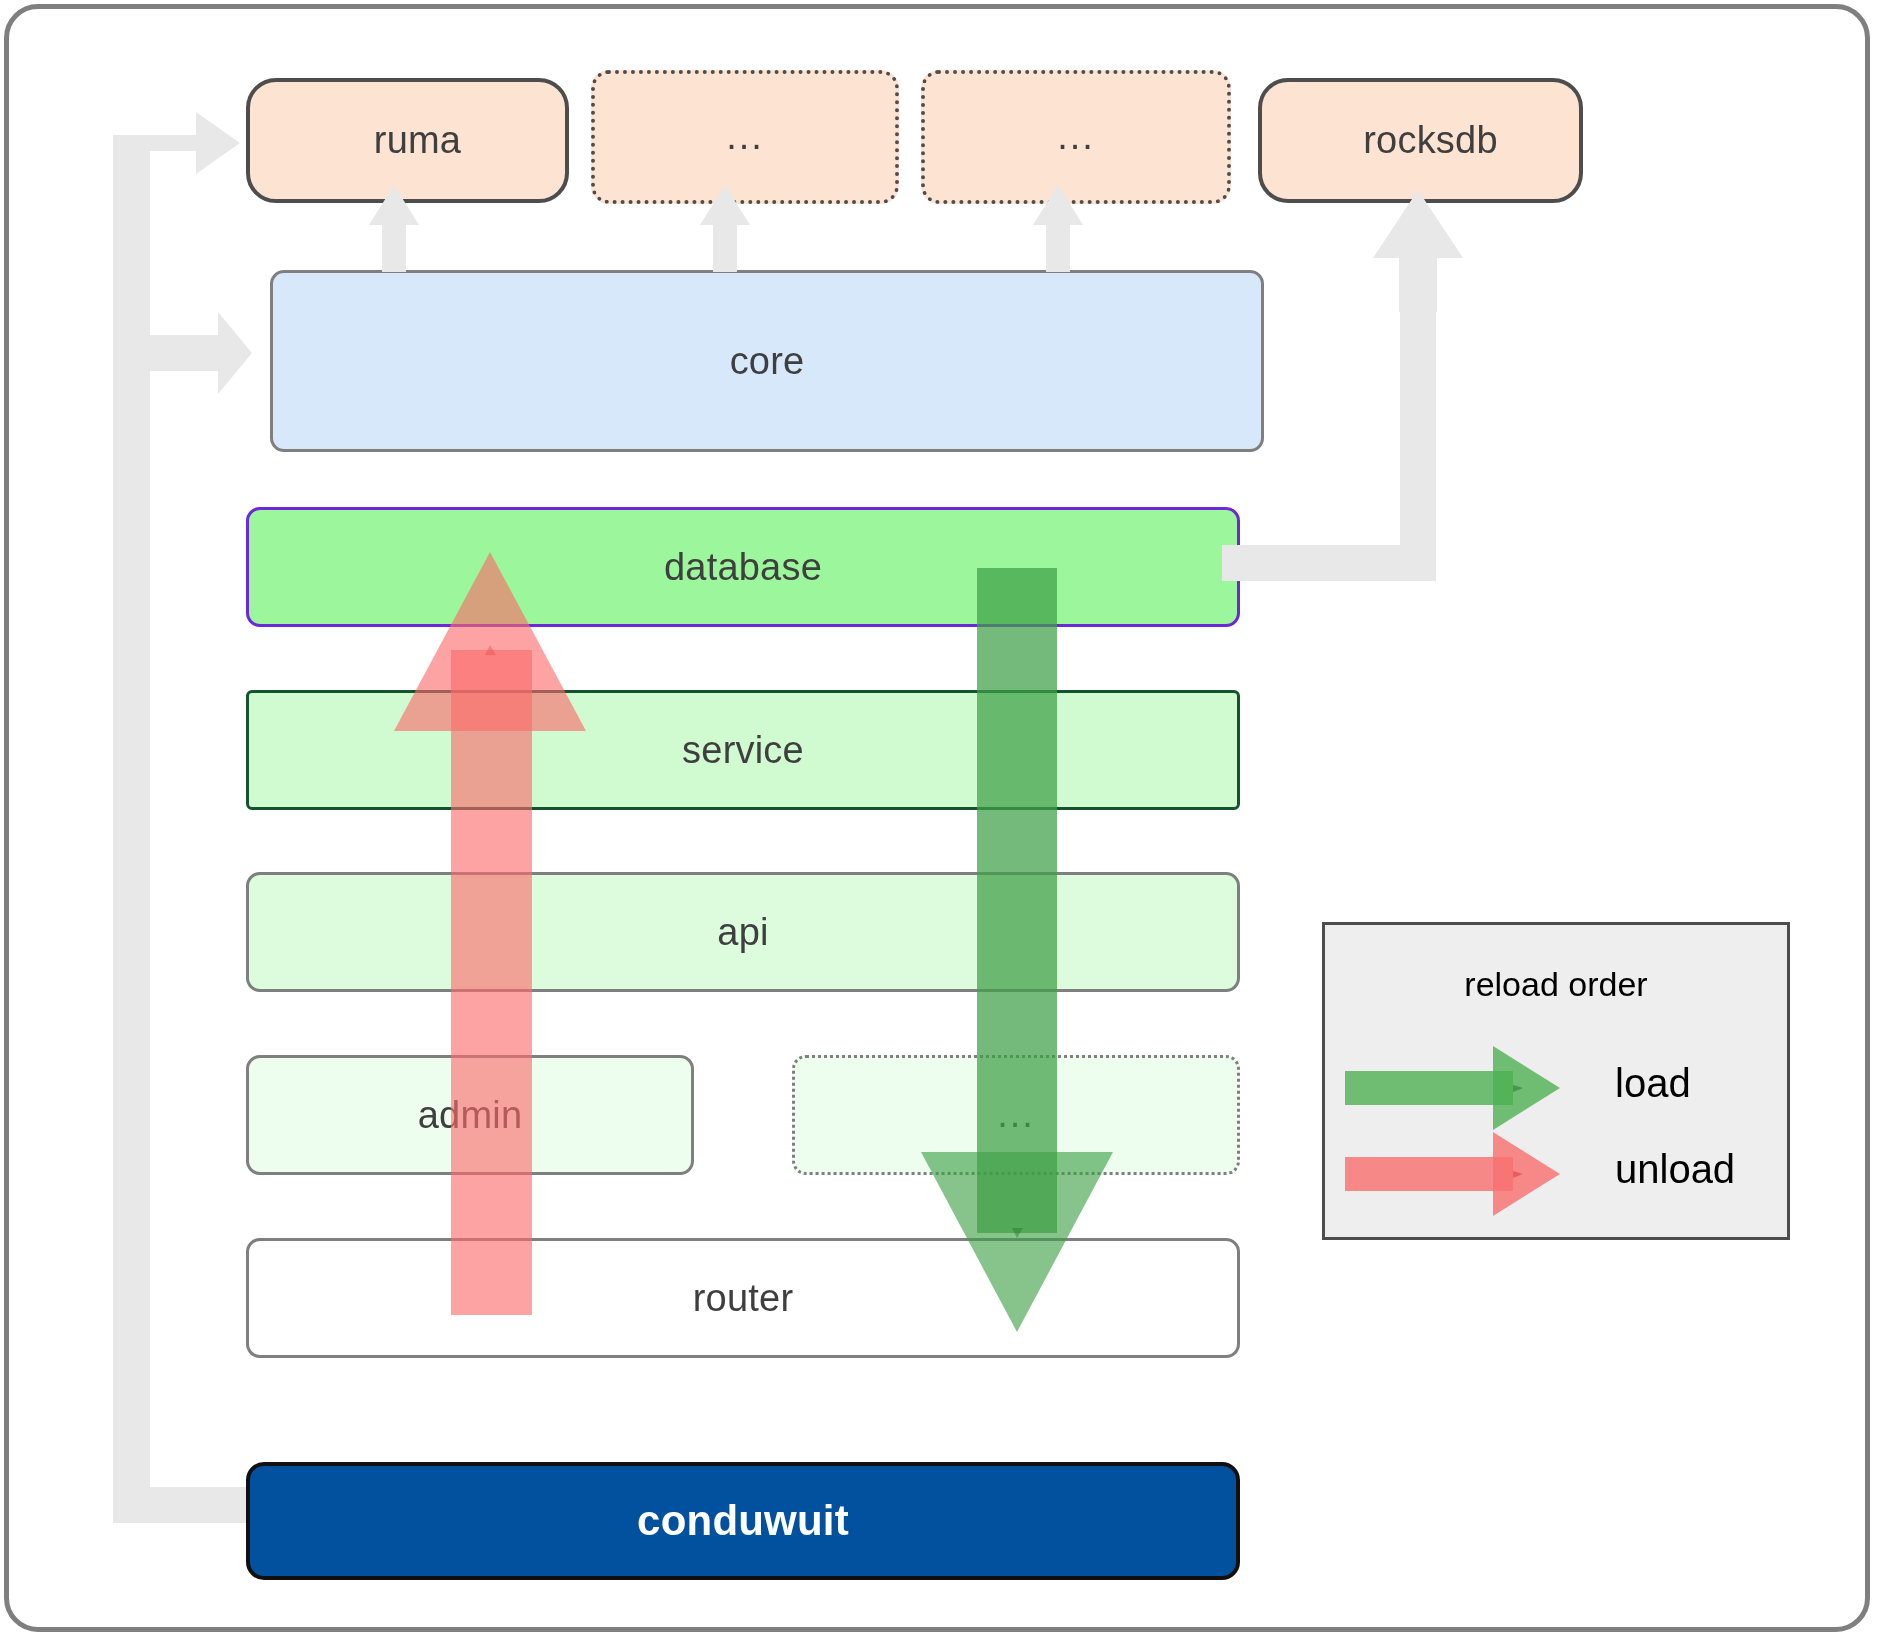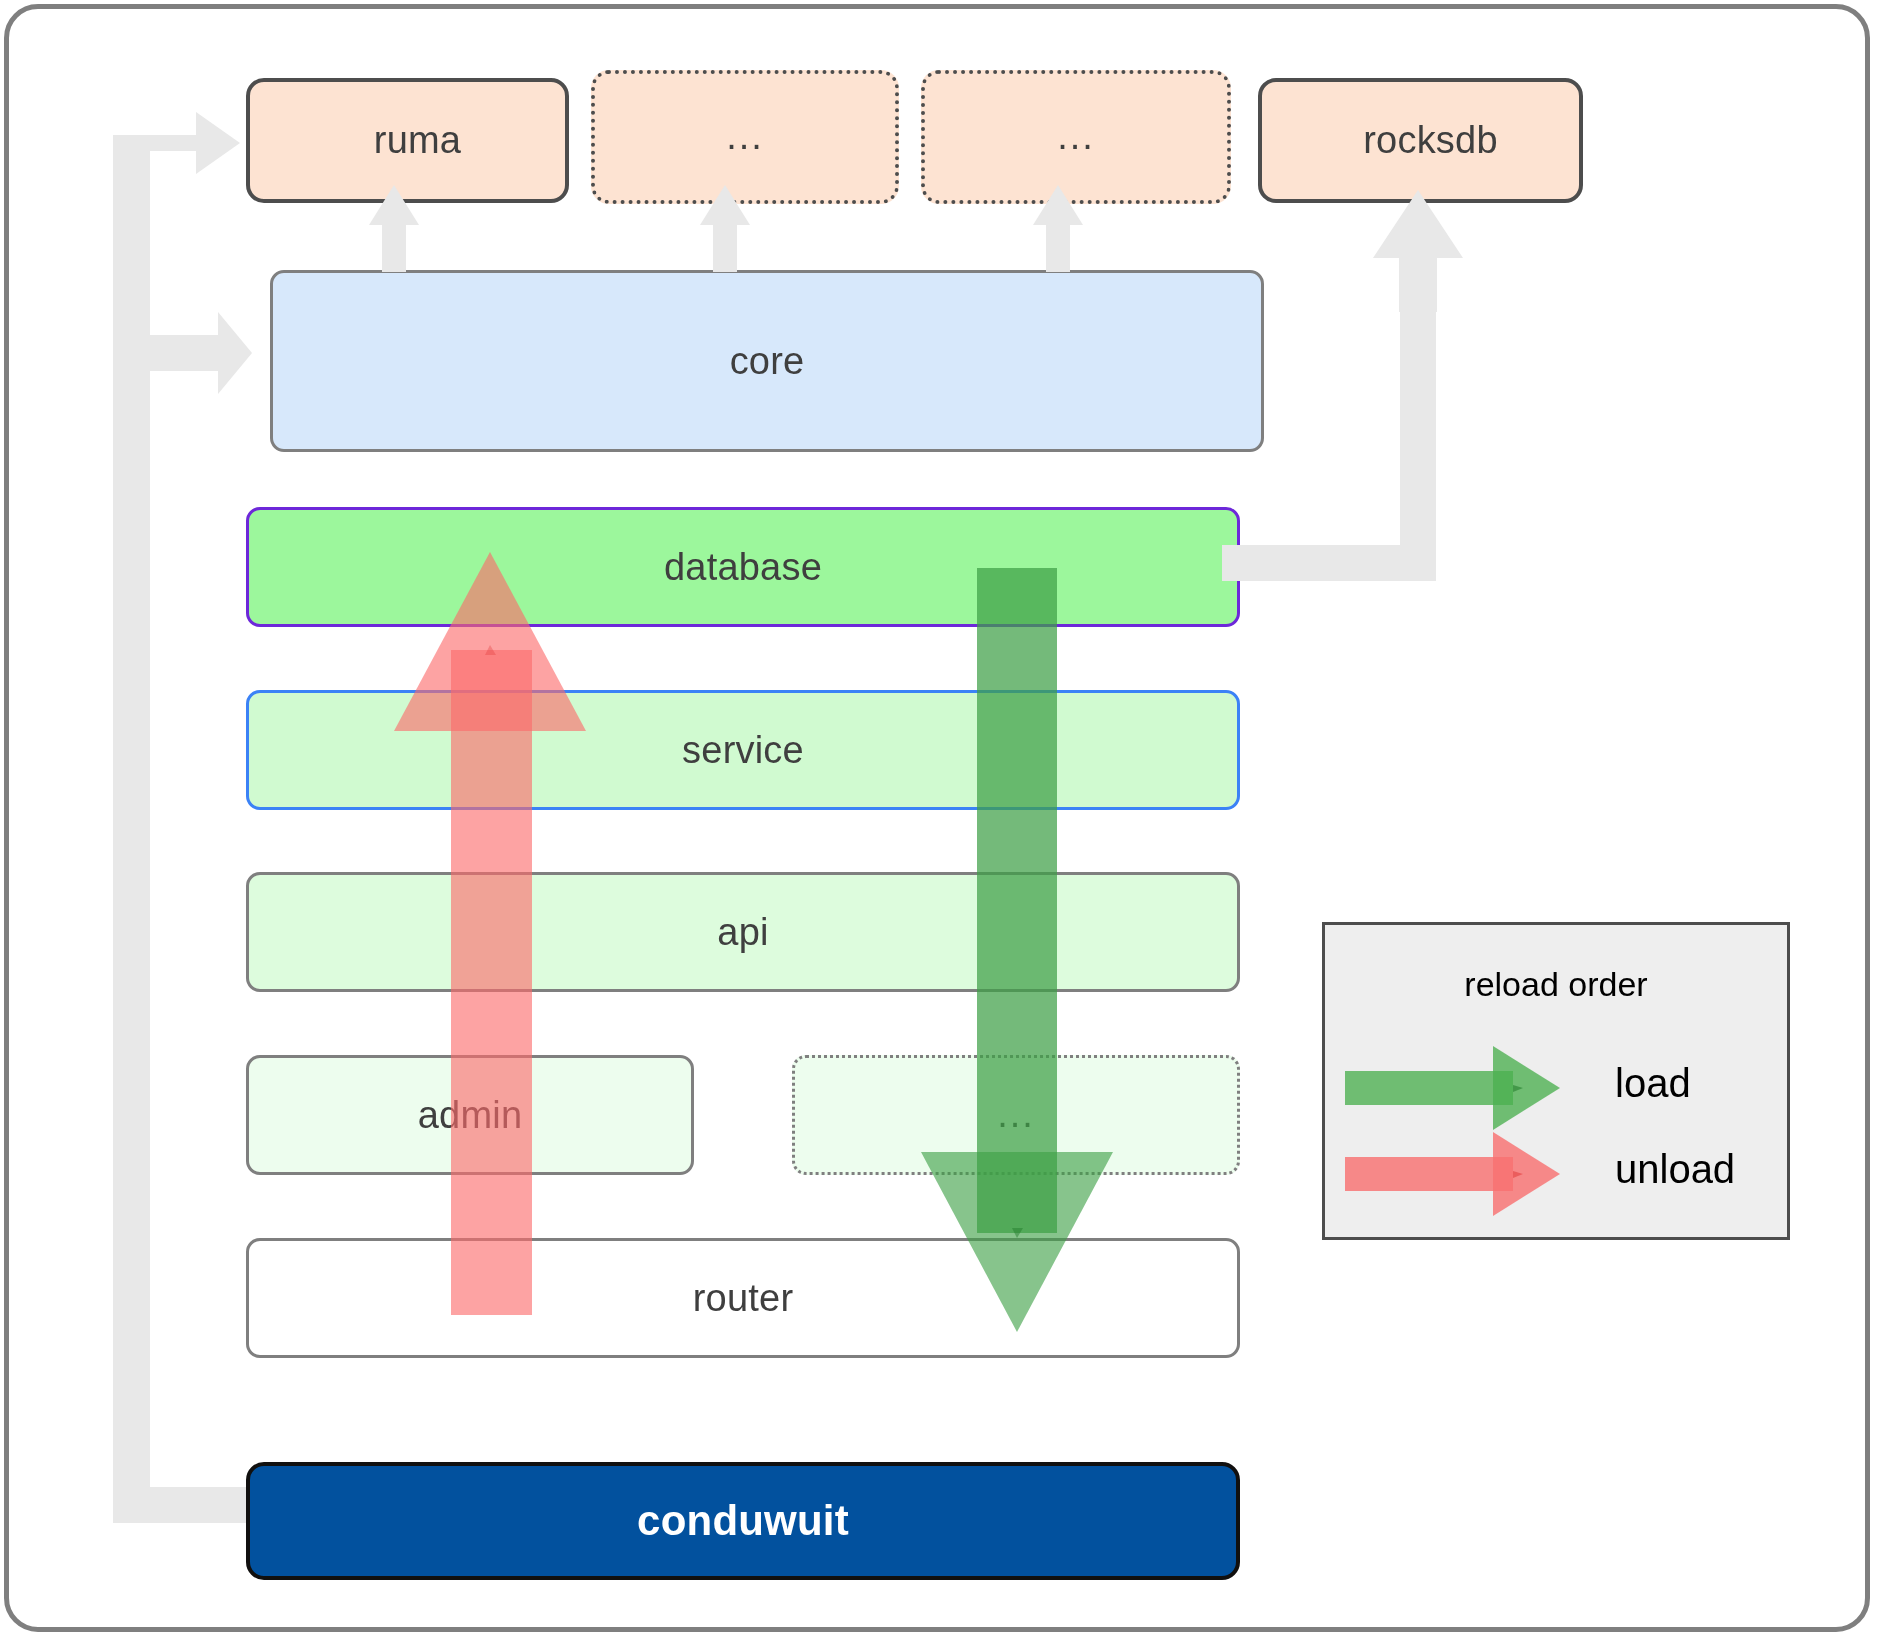--- a/index.html
+++ b/index.html
@@ -37,21 +37,21 @@
     border-radius: 14px;
     font-size: 38px;
     color: #3f3f3f;
     letter-spacing: 0.2px;
   }
   .node .lbl { position: relative; z-index: 3; }
 
   .dep {
     background: #fde3d2;
     border: 4px solid #4d4d4d;
-    border-radius: 18px;
+    border-radius: 30px;
     padding-left: 20px;
   }
   .dep-dotted {
     background: #fde3d2;
     border: 4px dotted #4d4d4d;
     border-radius: 18px;
   }
   .dots { font-size: 38px; letter-spacing: 2px; line-height: 0.4; }
 
   .core-box {
@@ -59,22 +59,22 @@
     border: 3px solid #7f7f7f;
     border-radius: 14px;
   }
   .db-box {
     background: #9cf79c;
     border: 3px solid #6d28d9;
     border-radius: 14px;
   }
   .service-box {
     background: #d0fad0;
-    border: 3px solid #3b82f6;
-    border-radius: 14px;
+    border: 3px solid #14532d;
+    border-radius: 6px;
   }
   .api-box {
     background: #ddfcdd;
     border: 3px solid #7f7f7f;
     border-radius: 14px;
   }
   .admin-box {
     background: #edfdee;
     border: 3px solid #7f7f7f;
     border-radius: 14px;

